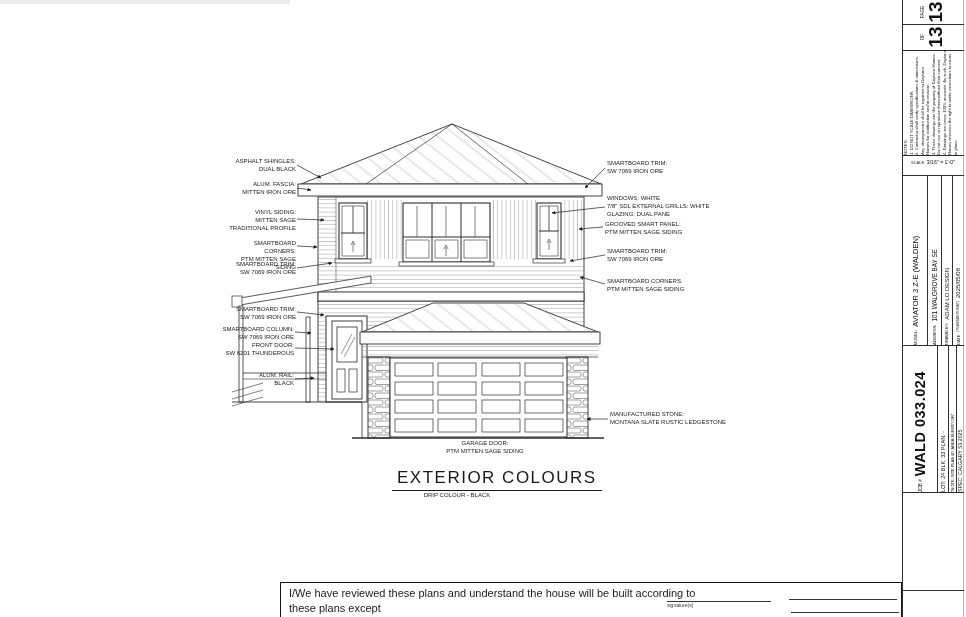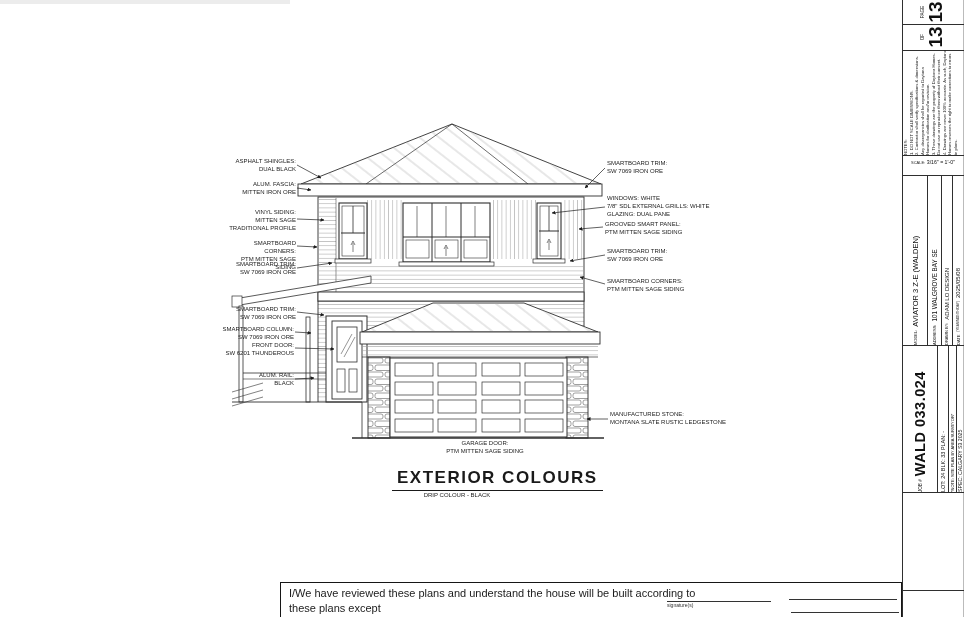--- a/index.html
+++ b/index.html
@@ -244,21 +244,21 @@
   <div class="callout l" style="left:607px;top:248px;width:96px;">SMARTBOARD TRIM:
 SW 7069 IRON ORE</div>
   <div class="callout l" style="left:607px;top:278px;width:100px;">SMARTBOARD CORNERS:
 PTM MITTEN SAGE SIDING</div>
   <div class="callout l" style="left:610px;top:411px;width:120px;">MANUFACTURED STONE:
 MONTANA SLATE RUSTIC LEDGESTONE</div>
 
   <div class="callout c" style="left:425px;top:440px;width:120px;">GARAGE DOOR:
 PTM MITTEN SAGE SIDING</div>
 
-  <div class="dtitle" style="left:392px;top:468px;font-weight:bold;">EXTERIOR COLOURS</div>
+  <div class="dtitle" style="left:392px;top:468px;">EXTERIOR COLOURS</div>
   <div class="dsub" style="left:392px;top:492px;width:130px;">DRIP COLOUR - BLACK</div>
 
   <div class="vline" style="left:902px;top:0;height:617px;"></div>
   <div class="vline" style="left:963px;top:0;height:617px;background:#bbb;"></div>
   <div class="hline" style="left:902px;top:24px;width:62px;"></div>
   <div class="hline" style="left:902px;top:50px;width:62px;"></div>
   <div class="hline" style="left:902px;top:155px;width:62px;"></div>
   <div class="hline" style="left:902px;top:175px;width:62px;"></div>
   <div class="hline" style="left:902px;top:345px;width:62px;"></div>
   <div class="hline" style="left:902px;top:492px;width:62px;"></div>

